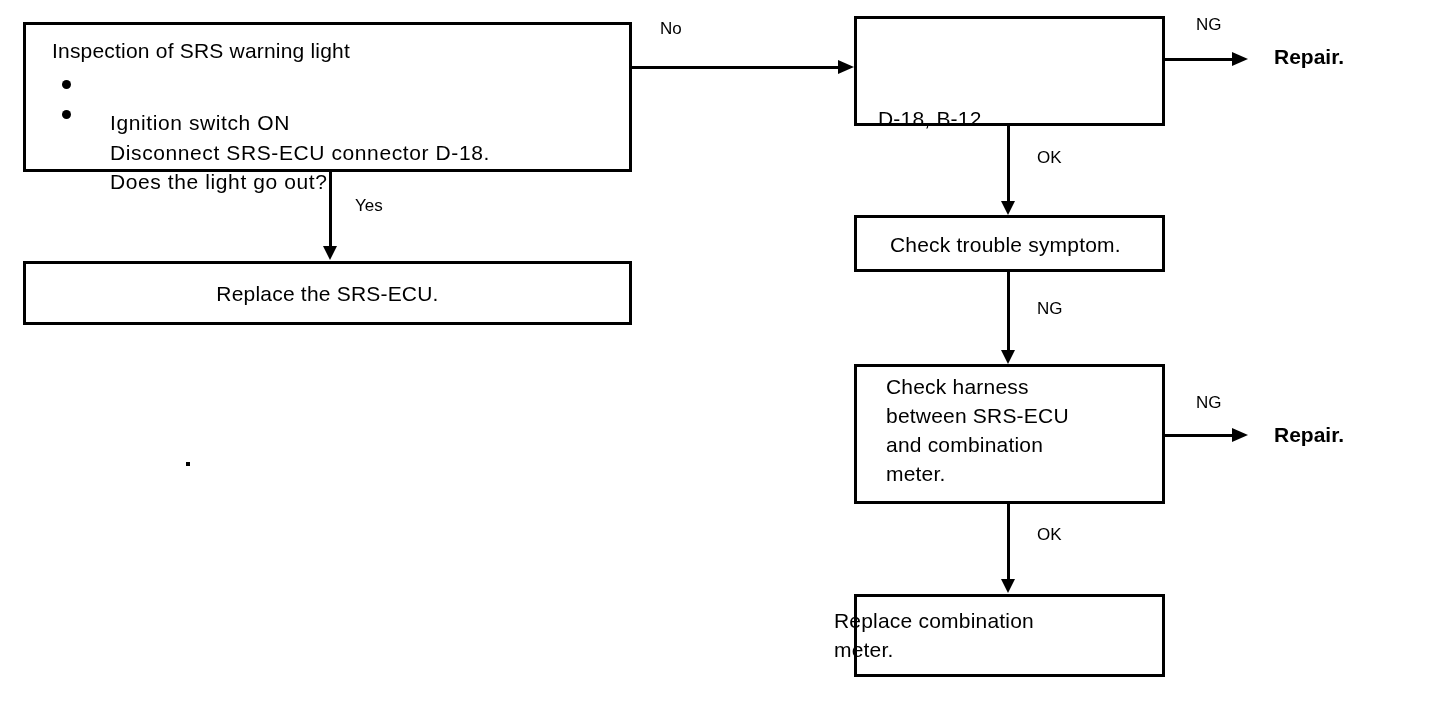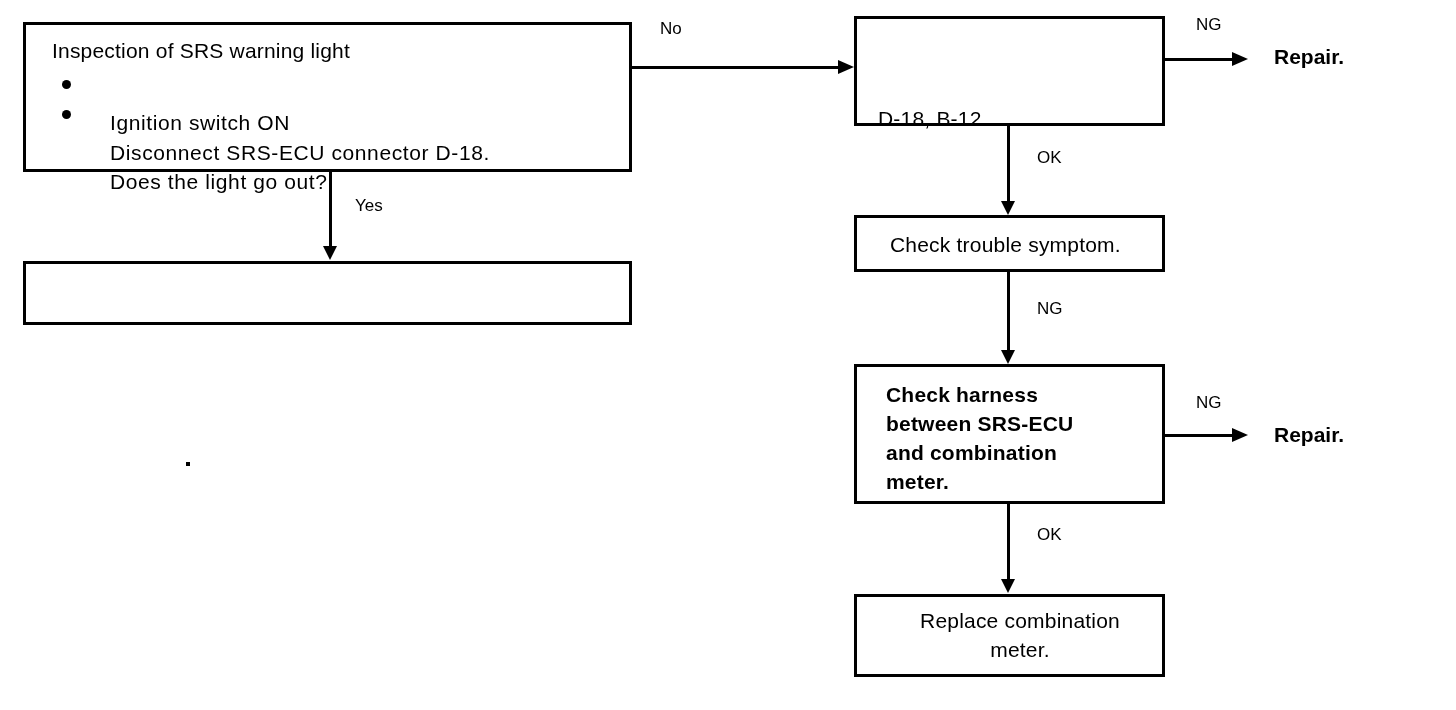--- a/index.html
+++ b/index.html
@@ -107,20 +107,21 @@
 
   <div class="bullet" style="left:62px; top:110px;"></div>
   <div class="bullet-text" style="left:110px; top:102px; width:520px;">Disconnect  SRS-ECU  connector  D-18.
 Does  the  light  go  out?</div>
 
   <div class="v-line" style="left:329px; top:172px; height:75px;"></div>
   <div class="arrow-down" style="left:323px; top:246px;"></div>
   <div class="edge-label" style="left:355px; top:195px;">Yes</div>
 
   <div class="box" style="left:23px; top:261px; width:609px; height:64px;"></div>
+  <div class="box-text" style="left:23px; top:279px; width:609px; text-align:center;">Replace the SRS-ECU.</div>
 
   <div class="speck" style="left:186px; top:462px;"></div>
 
   <div class="h-line" style="left:632px; top:66px; width:206px;"></div>
   <div class="arrow-right" style="left:838px; top:60px;"></div>
   <div class="edge-label" style="left:660px; top:18px;">No</div>
 
   <div class="box" style="left:854px; top:16px; width:311px; height:110px;"></div>
   <div class="box-text" style="left:878px; top:104px; width:280px;">D-18, B-12.</div>
 
@@ -134,31 +135,31 @@
   <div class="edge-label" style="left:1037px; top:147px;">OK</div>
 
   <div class="box" style="left:854px; top:215px; width:311px; height:57px;"></div>
   <div class="box-text" style="left:870px; top:230px; width:290px;margin-left:20px;">Check trouble symptom.</div>
 
   <div class="v-line" style="left:1007px; top:272px; height:78px;"></div>
   <div class="arrow-down" style="left:1001px; top:350px;"></div>
   <div class="edge-label" style="left:1037px; top:298px;">NG</div>
 
   <div class="box" style="left:854px; top:364px; width:311px; height:140px;"></div>
-  <div class="box-text" style="left:886px; top:380px; width:275px;font-weight:bold;">Check harness
+  <div class="box-text" style="left:886px; top:372px; width:275px;">Check harness
 between SRS-ECU
 and combination
 meter.</div>
 
   <div class="h-line" style="left:1165px; top:434px; width:67px;"></div>
   <div class="arrow-right" style="left:1232px; top:428px;"></div>
   <div class="edge-label" style="left:1196px; top:392px;">NG</div>
   <div class="term-label" style="left:1274px; top:424px;">Repair.</div>
 
   <div class="v-line" style="left:1007px; top:504px; height:76px;"></div>
   <div class="arrow-down" style="left:1001px; top:579px;"></div>
   <div class="edge-label" style="left:1037px; top:524px;">OK</div>
 
   <div class="box" style="left:854px; top:594px; width:311px; height:83px;"></div>
-  <div class="box-text" style="left:880px; top:606px; width:280px;text-align:center;">Replace combination
+  <div class="box-text" style="left:834px; top:606px; width:280px;">Replace combination
 meter.</div>
 
 </div>
 
 </body></html>

